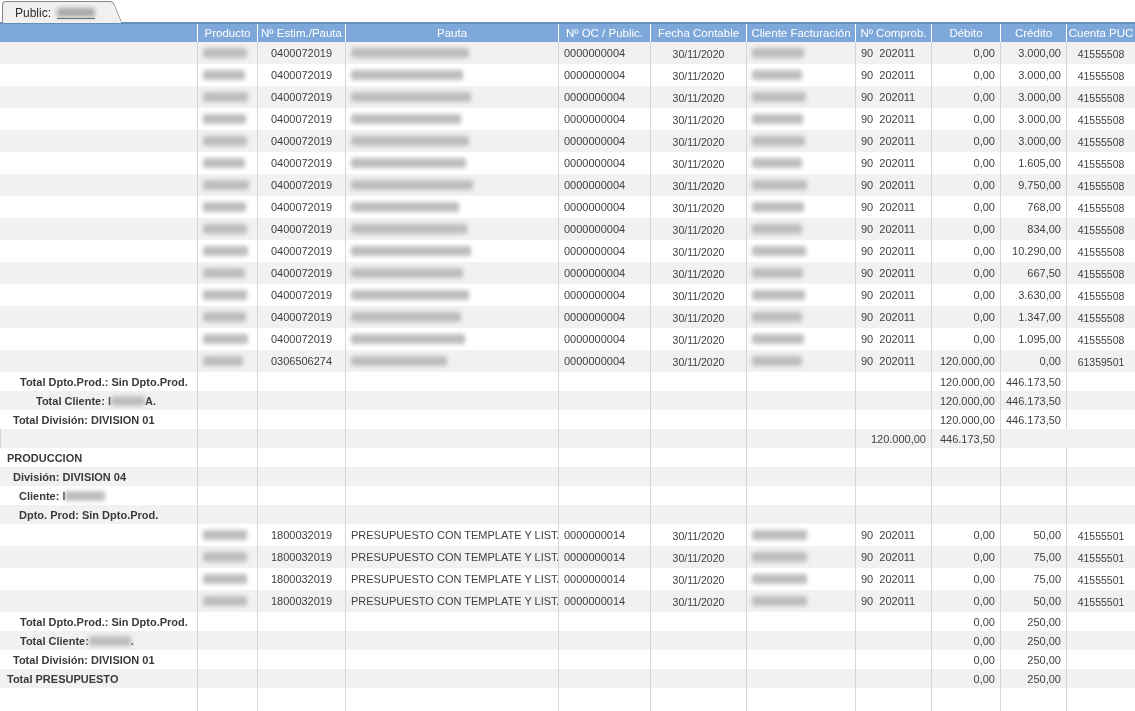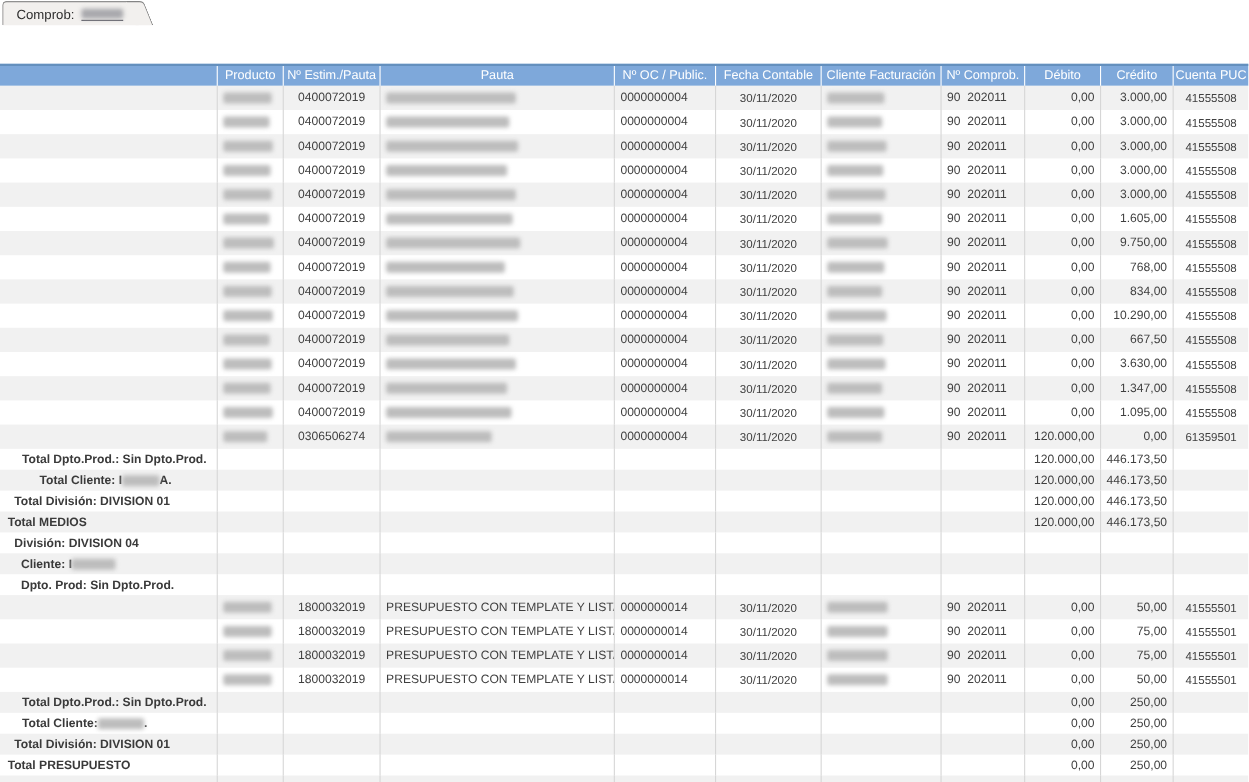--- a/index.html
+++ b/index.html
@@ -20,21 +20,21 @@
   .tab::after{content:"";position:absolute;top:-1px;right:-9px;width:15px;height:21px;
     background:#f2f0ee;border-top:1px solid #858585;border-right:1px solid #858585;
     transform:skewX(22deg);border-top-right-radius:4px;}
   .tab-redact{display:inline-flex;margin-left:6px;padding-bottom:1px;border-bottom:1px solid #55555e;}
   
   .blur{display:inline-block;height:10px;border-radius:2px;background:#bdbdbd;filter:blur(2px);}
   .tab-redact .blur{height:9px;background:#a9a9ad;}
   
   .table{width:1135px;}
   .hrow{display:grid;grid-template-columns:var(--cols);height:18px;
-    background:var(--c-header-bg);border-top:2px solid var(--c-header-line);margin-top:36px;}
+    background:var(--c-header-bg);border-top:2px solid var(--c-header-line);}
   .hcell{display:flex;align-items:center;justify-content:center;color:#fff;font-size:11.5px;
     border-left:1px solid #ffffff;overflow:hidden;white-space:nowrap;}
   .hcell:first-child{border-left:none;}
   .trow{display:grid;grid-template-columns:var(--cols);}
   .tbody .trow:nth-child(odd){background:var(--c-row-alt);}
   .trow.data{height:22px;}
   .trow.total,.trow.section{height:19px;}
   .trow.empty{height:23px;border-bottom:1px solid #e3e3e3;}
   .cell{display:flex;align-items:center;padding:0 5px;border-left:1px solid var(--c-grid);
     font-size:11px;color:var(--c-text);overflow:hidden;white-space:nowrap;}
@@ -43,21 +43,21 @@
   .c-fecha,.c-cuenta{font-size:10.5px;padding-top:2px;}
   .c-debito,.c-credito{justify-content:flex-end;}
   .c-comprob{white-space:pre;}
   .total .c-label,.section .c-label{font-weight:bold;color:#3a3a3a;}
 </style>
 </head>
 <body>
 
 <div class="tabbar">
   <div class="tab">
-    <span>Comprob:</span>
+    <span>Public:</span>
     <span class="tab-redact">
         <span class="blur" style="width:38px"></span>
       </span>
   </div>
 </div>
 
 <div class="table">
   <div class="hrow">
       <div class="hcell"></div>
       <div class="hcell">Producto</div>
@@ -390,30 +390,42 @@
         <div class="cell c-tema"></div>
         <div class="cell c-oc"></div>
         <div class="cell c-fecha"></div>
         <div class="cell c-cliente_fact"></div>
         <div class="cell c-comprob"></div>
         <div class="cell c-debito">120.000,00</div>
         <div class="cell c-credito">446.173,50</div>
         <div class="cell c-cuenta"></div>
       </div>
       <div class="trow total">
-        <div class="cell c-label" style="padding-left: 7px;">Total MEDIOS</div>
         <div class="cell c-producto"></div>
         <div class="cell c-estim"></div>
         <div class="cell c-tema"></div>
         <div class="cell c-oc"></div>
         <div class="cell c-fecha"></div>
         <div class="cell c-cliente_fact"></div>
         <div class="cell c-comprob"></div>
         <div class="cell c-debito">120.000,00</div>
         <div class="cell c-credito">446.173,50</div>
+        <div class="cell c-cuenta"></div>
+      </div>
+      <div class="trow section">
+        <div class="cell c-label" style="padding-left: 7px;">PRODUCCION</div>
+        <div class="cell c-producto"></div>
+        <div class="cell c-estim"></div>
+        <div class="cell c-tema"></div>
+        <div class="cell c-oc"></div>
+        <div class="cell c-fecha"></div>
+        <div class="cell c-cliente_fact"></div>
+        <div class="cell c-comprob"></div>
+        <div class="cell c-debito"></div>
+        <div class="cell c-credito"></div>
         <div class="cell c-cuenta"></div>
       </div>
       <div class="trow section">
         <div class="cell c-label" style="padding-left: 13px;">División: DIVISION 04</div>
         <div class="cell c-producto"></div>
         <div class="cell c-estim"></div>
         <div class="cell c-tema"></div>
         <div class="cell c-oc"></div>
         <div class="cell c-fecha"></div>
         <div class="cell c-cliente_fact"></div>

